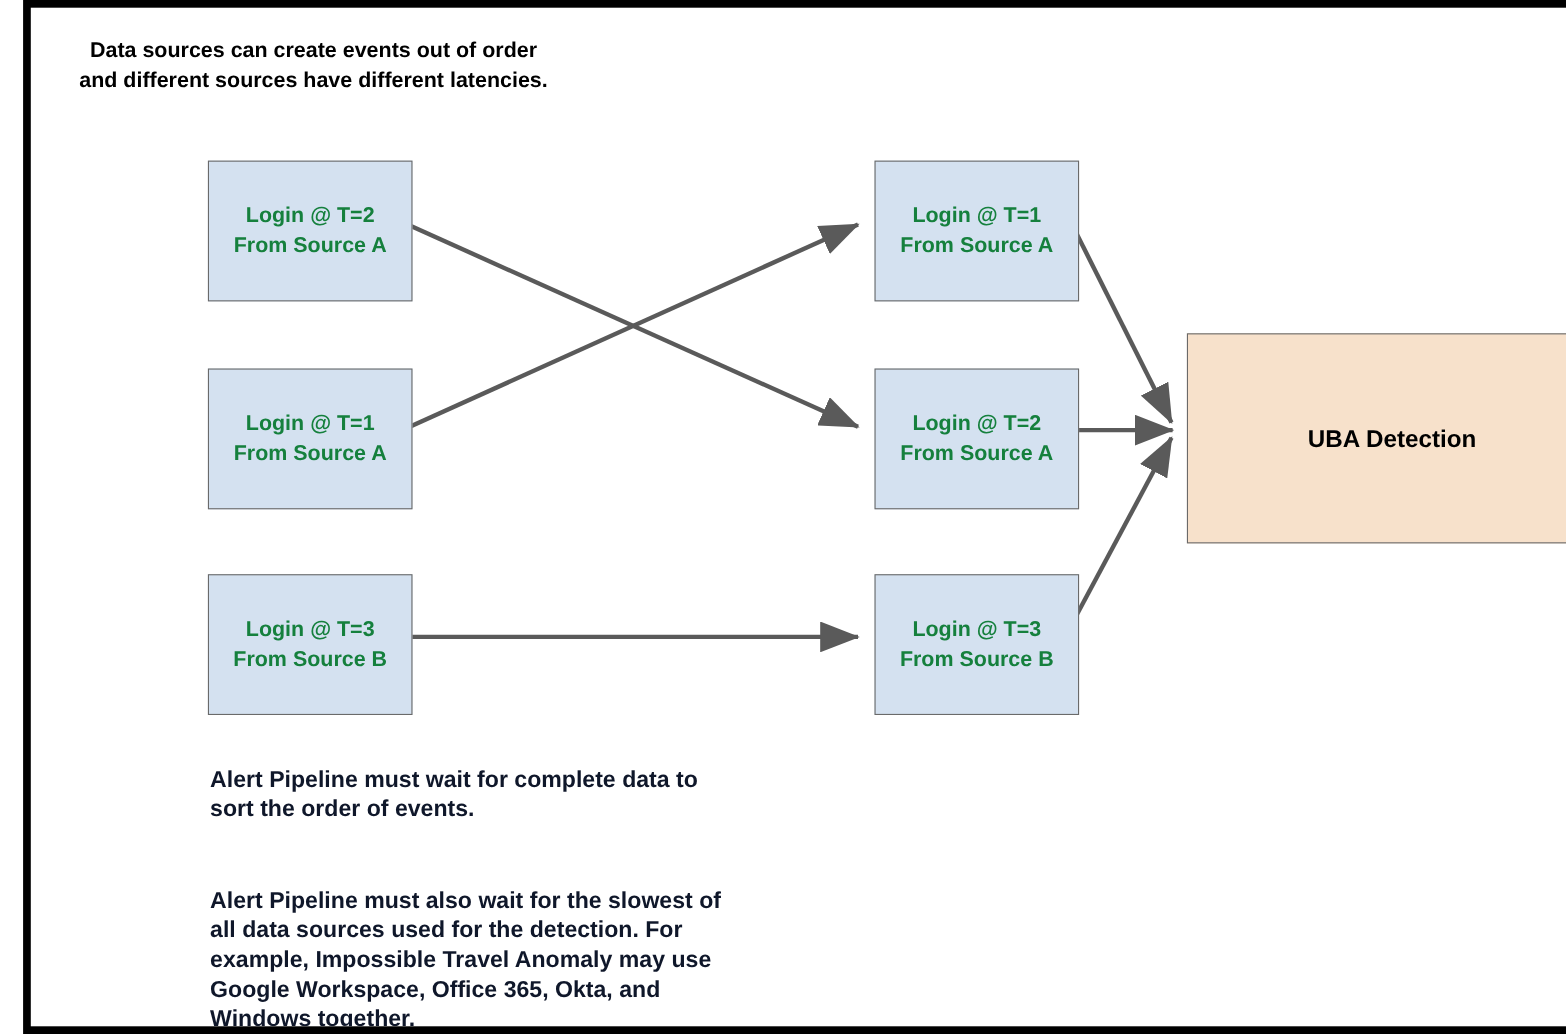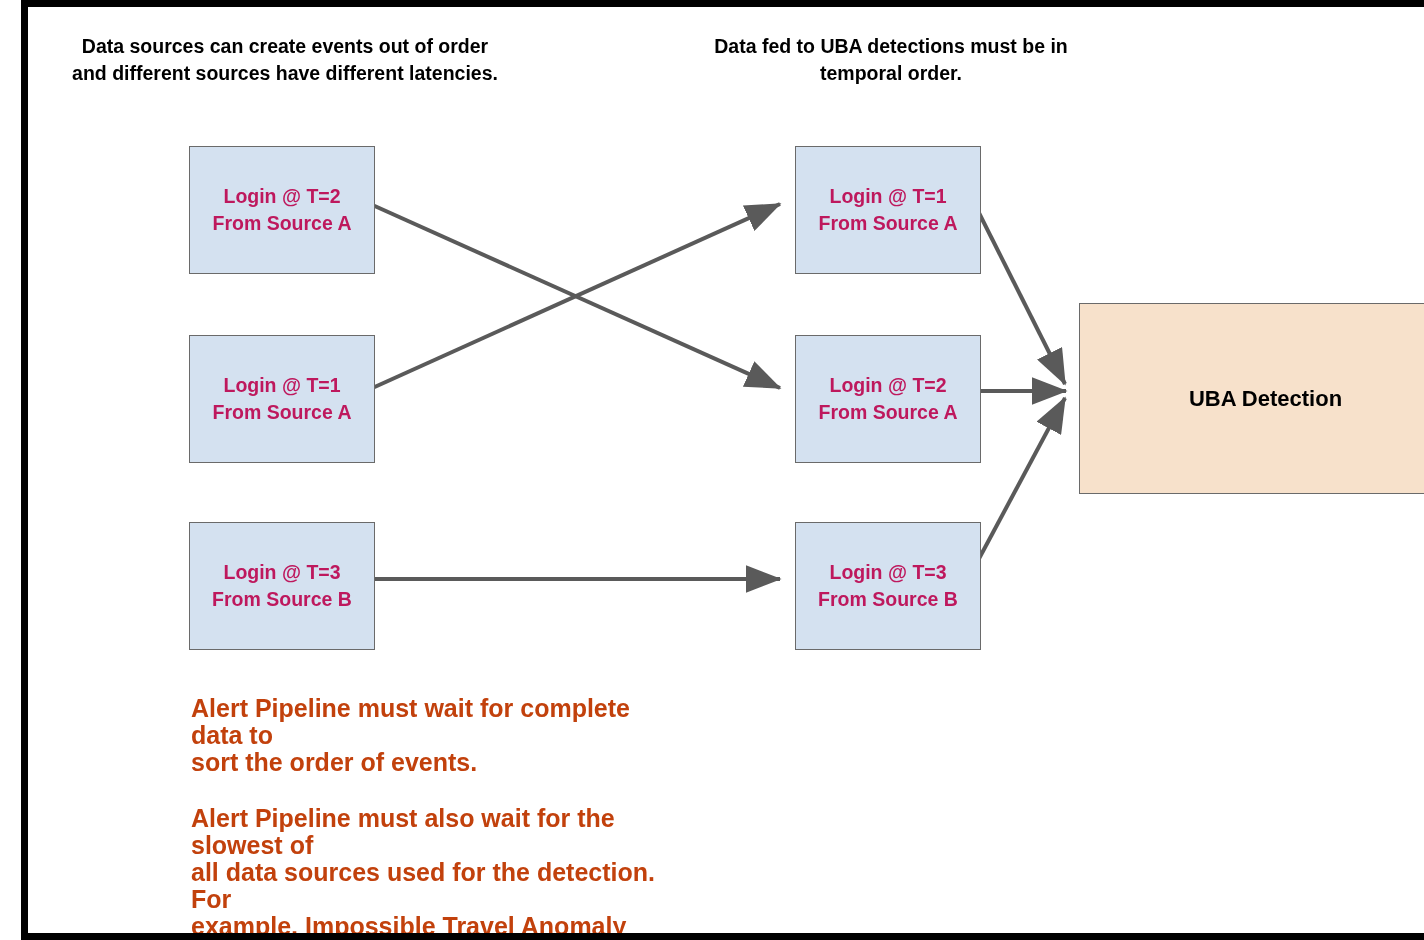--- a/index.html
+++ b/index.html
@@ -40,21 +40,21 @@
     height: 128px;
     background: #d4e1f0;
     border: 1.6px solid #6a6a6a;
     display: flex;
     align-items: center;
     justify-content: center;
     text-align: center;
     font-weight: bold;
     font-size: 19.5px;
     line-height: 27px;
-    color: #be185d;
+    color: #15803d;
     white-space: pre-line;
     z-index: 3;
   }
   #box-l1 { left: 161px; top: 139px; }
   #box-l2 { left: 161px; top: 328px; }
   #box-l3 { left: 161px; top: 515px; }
   #box-r1 { left: 767px; top: 139px; }
   #box-r2 { left: 767px; top: 328px; }
   #box-r3 { left: 767px; top: 515px; }
 
@@ -85,39 +85,37 @@
     width: 1410px;
     height: 926px;
     z-index: 2;
     pointer-events: none;
   }
 
   
   .note {
     position: absolute;
     font-weight: bold;
-    font-size: 25px;
+    font-size: 21px;
     line-height: 27px;
-    color: #c2410c;
+    color: #0f172a;
     white-space: pre-line;
     text-align: left;
   }
   #note-1 { left: 163px; top: 688px; width: 480px; }
   #note-2 { left: 163px; top: 798px; width: 480px; }
 </style>
 </head>
 <body>
 
 <div id="canvas">
 
   <div class="heading" id="heading-left">Data sources can create events out of order
 and different sources have different latencies.</div>
 
-  <div class="heading" id="heading-right">Data fed to UBA detections must be in
-temporal order.</div>
 
   <svg id="arrows" viewBox="0 0 1410 926">
     <defs>
       <marker id="arrowhead" markerWidth="9" markerHeight="7" refX="8.6" refY="3.5" orient="auto" markerUnits="strokeWidth">
         <path d="M0,0 L9,3.5 L0,7 z" fill="#5a5a5a"></path>
       </marker>
     </defs>
 
     <line x1="340" y1="196" x2="752" y2="381" stroke="#5a5a5a" stroke-width="4" marker-end="url(#arrowhead)"></line>
 

